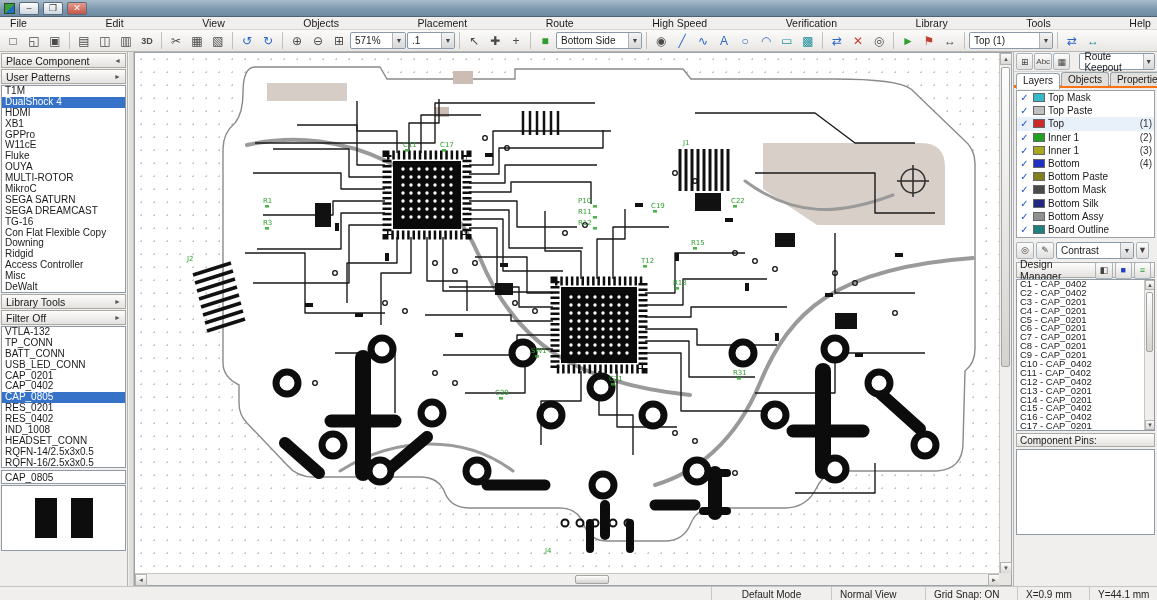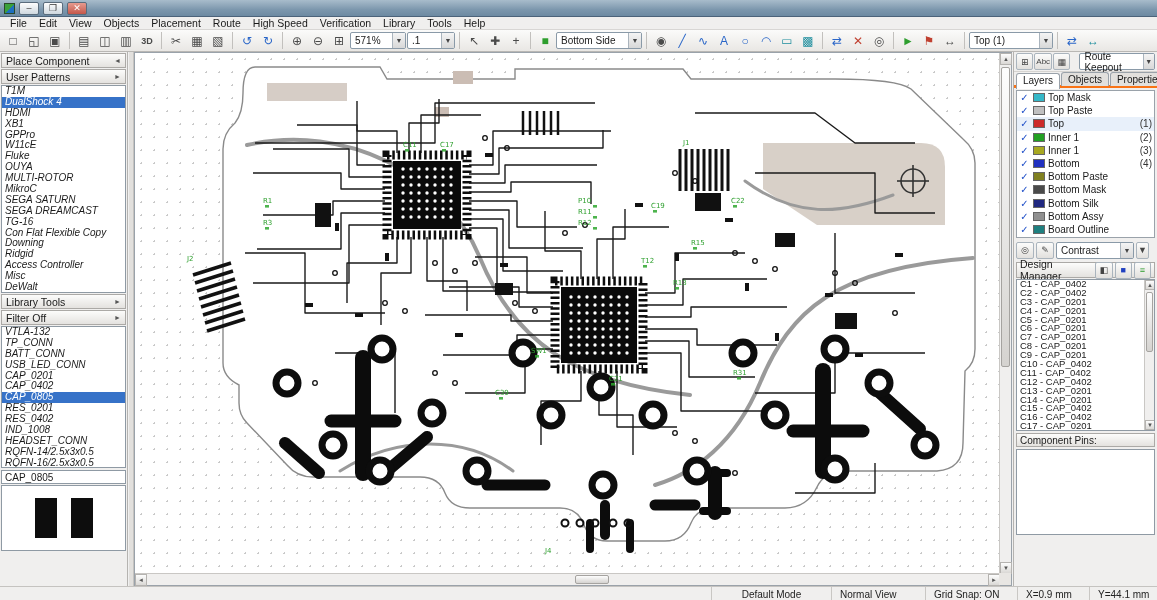--- a/index.html
+++ b/index.html
@@ -12,21 +12,21 @@
     background:linear-gradient(#a8bccb,#7c97ad 60%,#6d8aa2); display:flex; align-items:center;
     padding:0 4px; gap:4px; border-bottom:1px solid #4c637a;}
   #titlebar .app-icon { width:11px; height:11px; background:linear-gradient(135deg,#3aa13a 50%,#1d6fbf 50%); border:1px solid #2a4a2a;}
   #titlebar .title-text { font-size:10.5px; color:#102437; white-space:nowrap; overflow:hidden; flex:1;}
   .winbtn { width:20px; height:13px; border:1px solid #5a6c7c; border-radius:2px;
     background:linear-gradient(#fdfdfd,#cfd8df); font-size:9px; line-height:11px; text-align:center; color:#333;}
   .winbtn.close { background:linear-gradient(#e69a8e,#c4574a); color:#fff; }
 
   
   #menubar { position:absolute; left:0; top:17px; width:1157px; height:13px; background:#f0efee;
-    display:flex; align-items:center; padding-left:4px; border-bottom:1px solid #d8d6d4;}
+    display:flex; align-items:center; padding-left:4px; border-bottom:1px solid #d8d6d4;justify-content:space-between;}
   .menu-item { padding:0 6px; font-size:10.5px; height:13px; line-height:13px; }
 
   
   #toolbar { position:absolute; left:0; top:30px; width:1157px; height:22px;
     background:linear-gradient(#fbfbfa,#e9e7e4); border-bottom:1px solid #b9b7b4;
     display:flex; align-items:center; padding:0 3px; gap:1px;}
   .tb-btn { width:20px; height:19px; display:flex; align-items:center; justify-content:center;
     font-size:12px; color:#4a4a4a; border:1px solid transparent; border-radius:2px;}
   .tb-btn.small-txt { font-size:9px; font-weight:bold;}
   .tb-sep { width:1px; height:17px; background:#c2c0bd; margin:0 3px;}
@@ -39,21 +39,21 @@
   
   #main { position:absolute; left:0; top:52px; width:1157px; height:466px; }
 
   
   #left-panel { position:absolute; left:0; top:0; width:128px; height:534px; background:#f0efee;
     border-right:1px solid #b5b3b0; }
   .hdr { height:15px; background:linear-gradient(#fcfcfb,#e4e2df); border:1px solid #aba9a6;
     display:flex; align-items:center; font-size:10.5px; padding:0 4px; margin:1px 1px 0 1px;}
   .hdr .chev { margin-left:auto; font-size:7px; color:#555;}
   .listbox { background:#fff; border:1px solid #8f9aa4; margin:1px; overflow:hidden;}
-  .list-item { height:10.9px; line-height:10.9px; font-size:10px; padding-left:3px; white-space:nowrap;font-style:italic;}
+  .list-item { height:10.9px; line-height:10.9px; font-size:10px; padding-left:3px; white-space:nowrap;}
   .list-item.sel { background:#3672c8; color:#fff;}
   .preview-label { height:14px; border:1px solid #8f9aa4; margin:2px 1px 0 1px; background:#fff;
     font-size:10px; line-height:13px; padding-left:3px;}
   .preview-box { height:66px; border:1px solid #8f9aa4; margin:1px; background:#fff;
     display:flex; align-items:center; justify-content:center; gap:14px;}
   .cap-pad { width:22px; height:40px; background:#0d0d0d;}
 
   
   #splitter { position:absolute; left:129px; top:0; width:5px; height:534px; background:#e2e0dd; border-right:1px solid #c5c3c0;}
 

